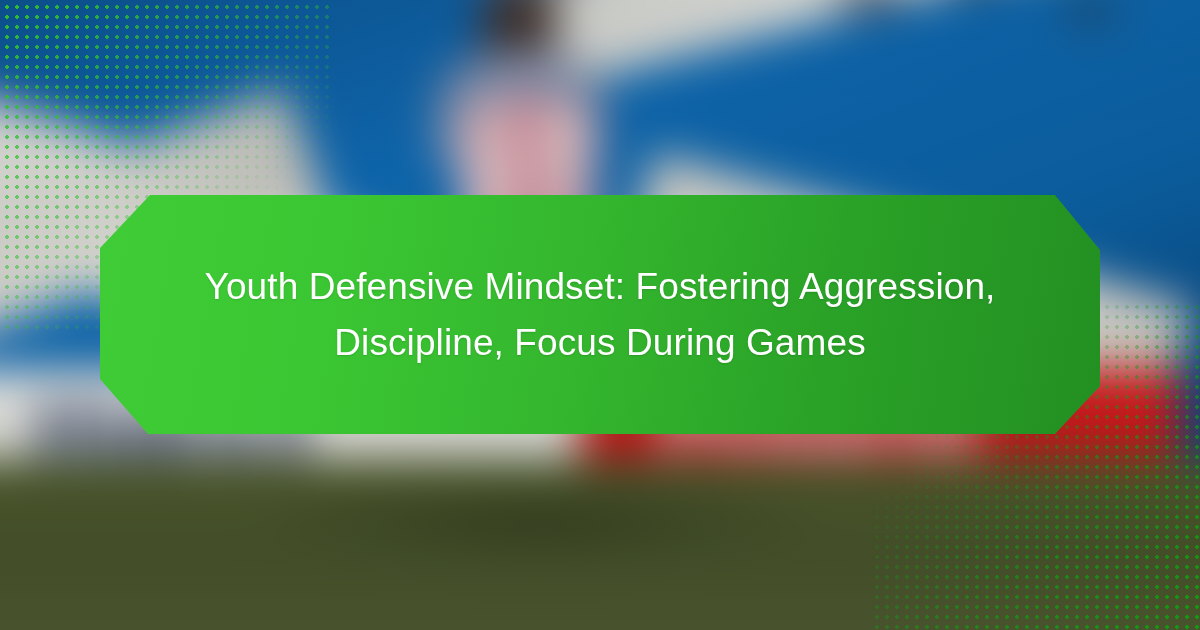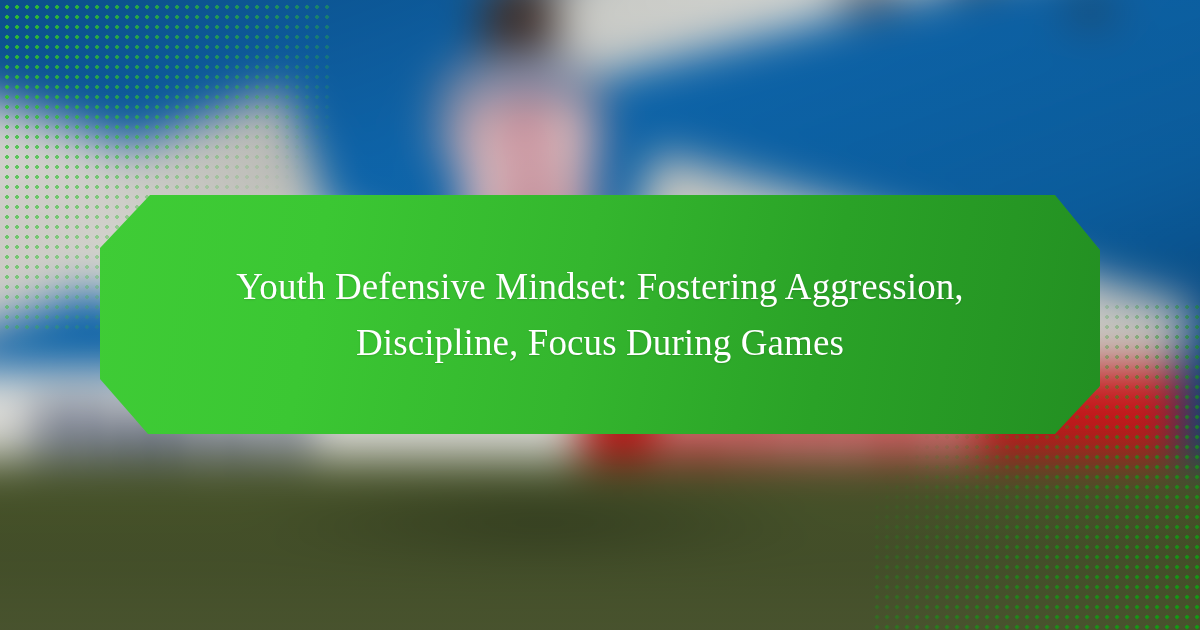--- a/index.html
+++ b/index.html
@@ -201,21 +201,21 @@
     align-items: center;
     justify-content: center;
     box-sizing: border-box;
     padding: 0 52px;
   }
   .title-text {
     margin: 0;
     width: 100%;
     text-align: center;
     color: #ffffff;
-    font-family: Liberation Serif, serif;
+    font-family: Liberation Sans, sans-serif;
     font-weight: 400;
     font-size: 37px;
     line-height: 56px;
     letter-spacing: .1px;
     text-shadow: 0 1px 2px rgba(0,0,0,.13);
   }
 </style>
 </head>
 <body>
 

